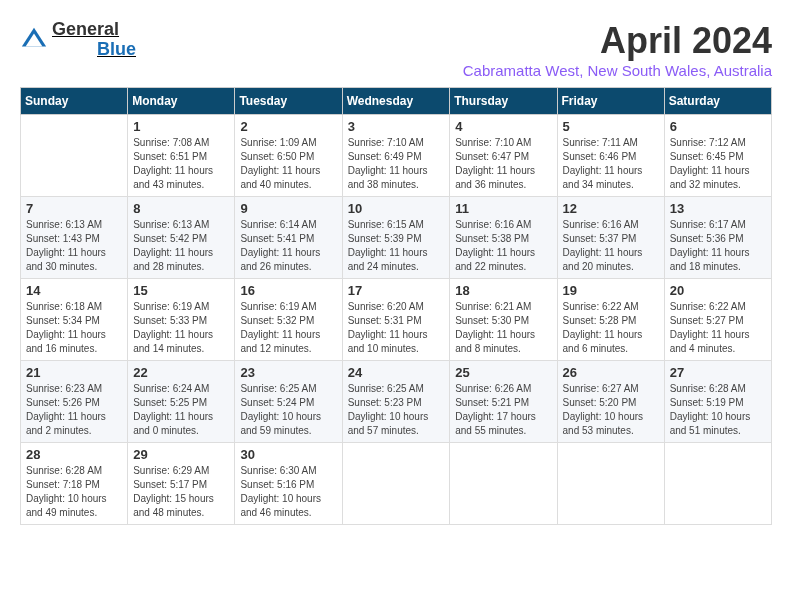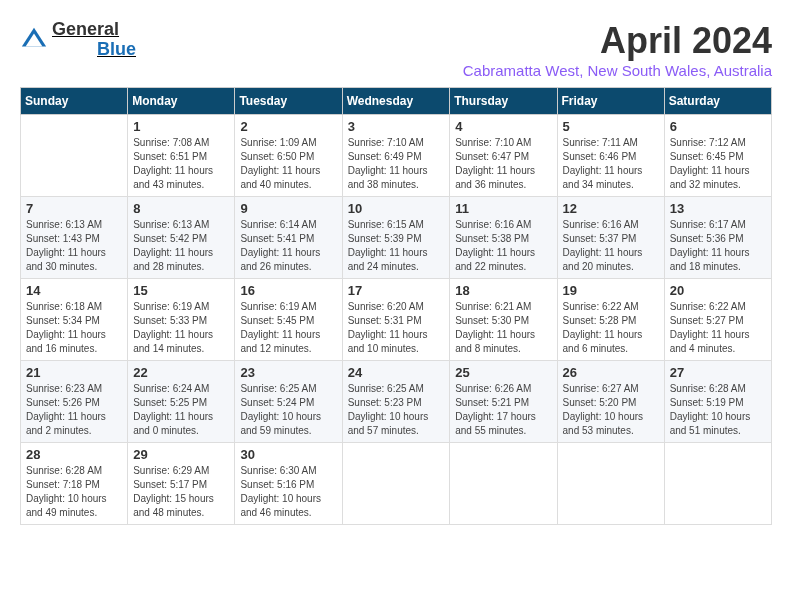--- a/index.html
+++ b/index.html
@@ -251,21 +251,21 @@
           <div class="day-info">
             <div>Sunrise: 6:19 AM</div>
             <div>Sunset: 5:33 PM</div>
             <div>Daylight: 11 hours and 14 minutes.</div>
           </div>
         </td>
         <td>
           <div class="day-number">16</div>
           <div class="day-info">
             <div>Sunrise: 6:19 AM</div>
-            <div>Sunset: 5:45 PM</div>
+            <div>Sunset: 5:32 PM</div>
             <div>Daylight: 11 hours and 12 minutes.</div>
           </div>
         </td>
         <td>
           <div class="day-number">17</div>
           <div class="day-info">
             <div>Sunrise: 6:20 AM</div>
             <div>Sunset: 5:31 PM</div>
             <div>Daylight: 11 hours and 10 minutes.</div>
           </div>

